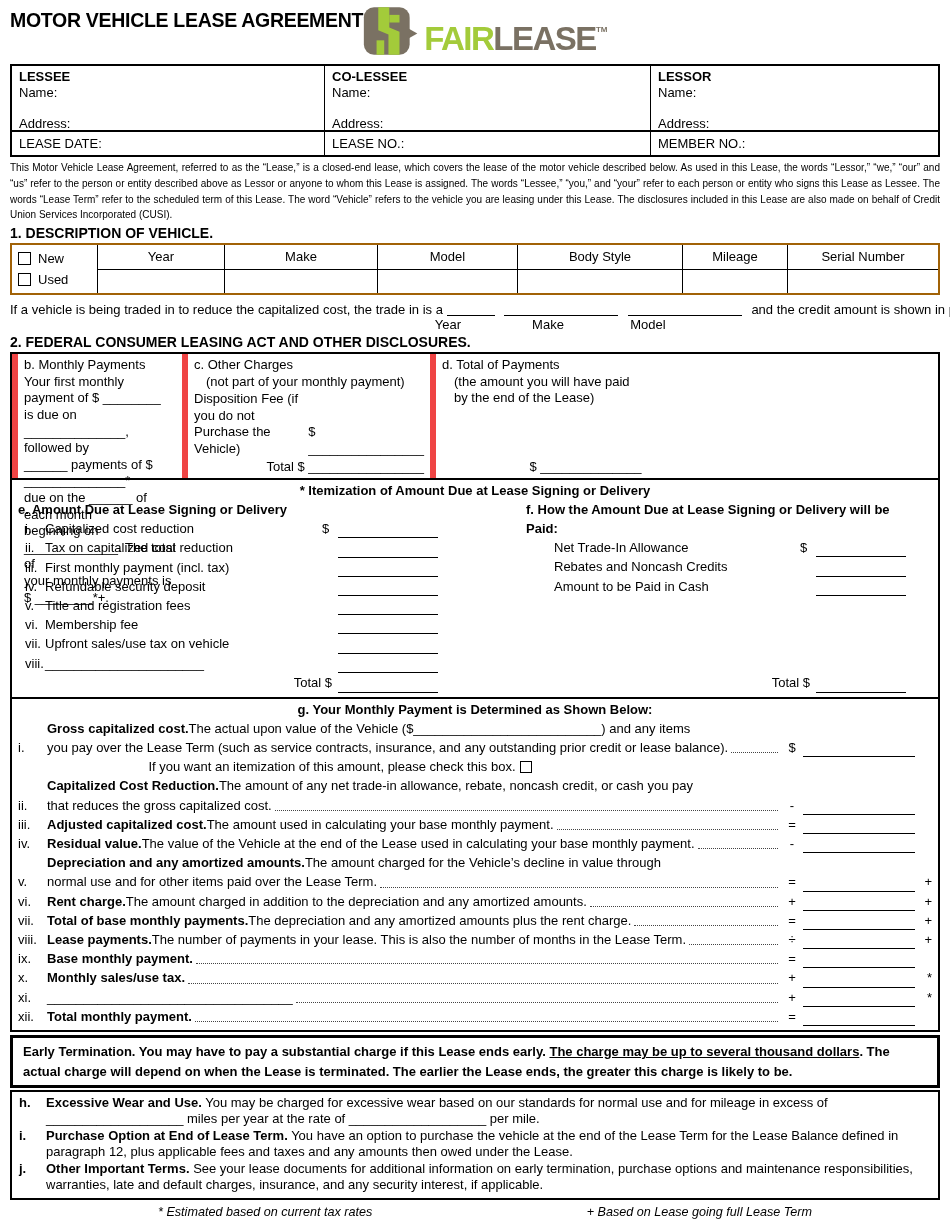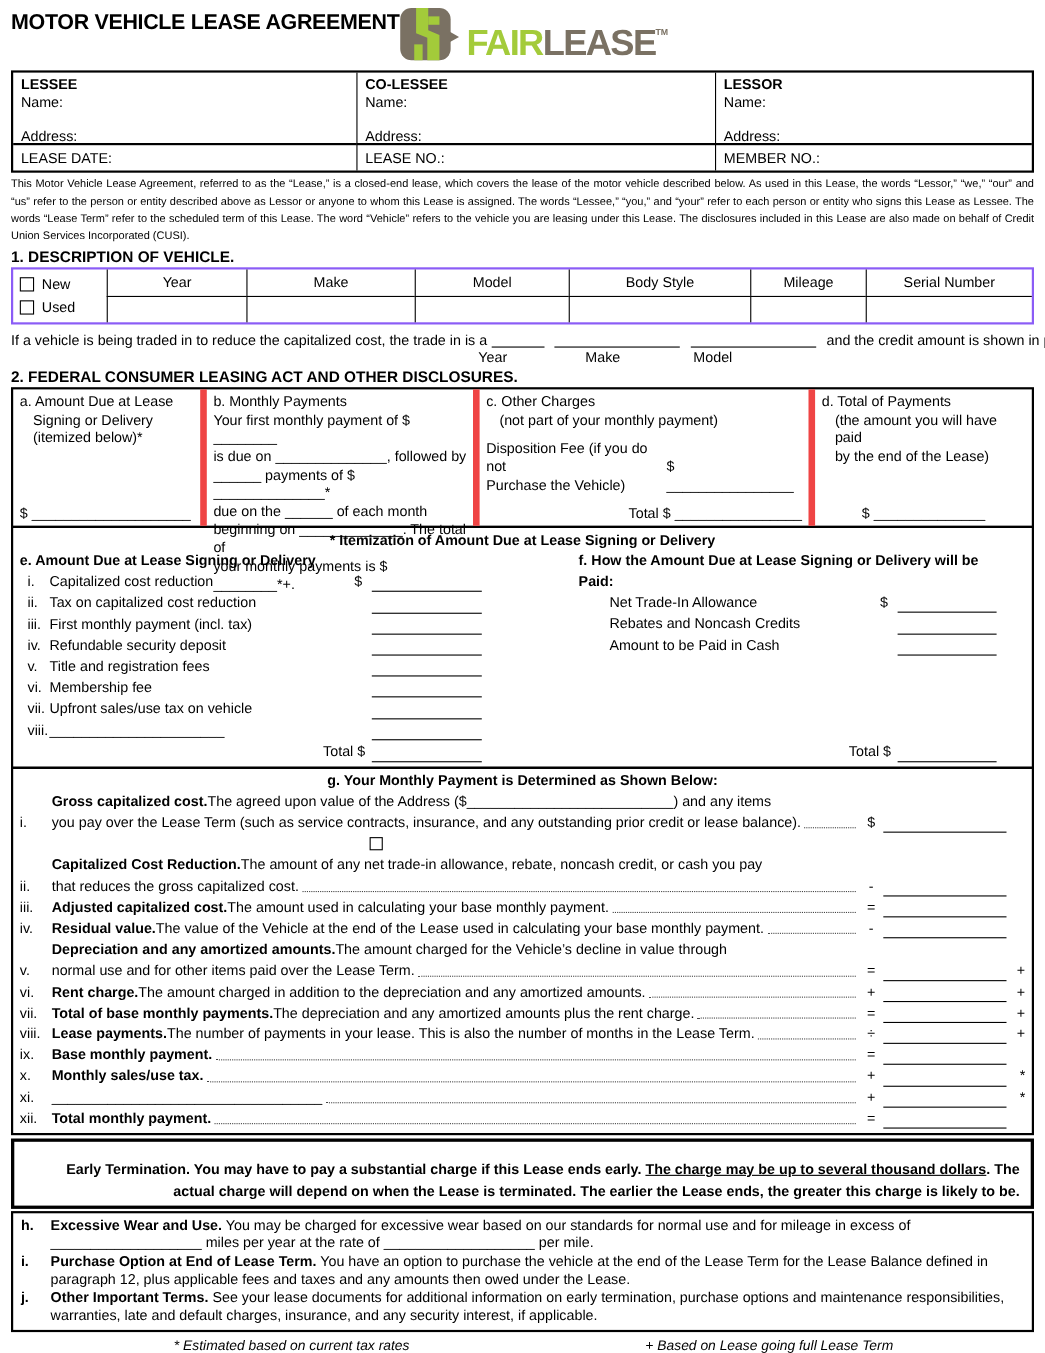--- a/index.html
+++ b/index.html
@@ -28,21 +28,21 @@
   .p-name { margin-top:1px; }
   .p-addr { margin-top:16px; }
   .pfoot { border-left:1px solid #000; border-top:2px solid #000; padding:4px 7px; font-weight:normal; height:25px; }
   .pfoot.first { border-left:none; }
 
   .intro { margin-top:3px; line-height:15.8px; font-size:10px; text-align:justify; }
 
   .sec-h { font-weight:bold; font-size:14px; margin-top:2px; }
 
   
-  .vtable { display:grid; grid-template-columns:85px 127px 153px 140px 165px 105px 1fr; border:2px solid #8b5cf6; margin-top:2px; }
+  .vtable { display:grid; grid-template-columns:85px 127px 153px 140px 165px 105px 1fr; border:2px solid #a16207; margin-top:2px; }
   .v-cb { grid-row:1 / 3; display:flex; flex-direction:column; justify-content:space-around; padding:3px 6px; }
   .v-cb-line { display:flex; align-items:center; }
   .cb { width:13px; height:13px; border:1.5px solid #000; display:inline-block; margin-right:7px; flex:none; background:#fff; }
   .v-head { border-left:1px solid #000; text-align:center; padding:4px 2px; height:24px; }
   .v-data { border-left:1px solid #000; border-top:1px solid #000; height:24px; }
 
   .tradein { margin-top:7px; white-space:nowrap; }
   .blank { display:inline-block; border-bottom:1px solid #000; height:14px; vertical-align:-2px; }
   .tradein-labels { display:flex; padding-left:388px; }
   .tl { width:100px; text-align:center; }
@@ -81,21 +81,21 @@
   .g-line { display:flex; align-items:flex-end; line-height:19.2px; white-space:nowrap; }
   .g-leader { flex:1; border-bottom:1.5px dotted #444; margin:0 3px 4px 3px; min-width:10px; }
   .g-op { width:22px; flex:none; text-align:center; line-height:19.2px; }
   .g-blank { width:112px; flex:none; border-bottom:1px solid #000; height:15px; }
   .g-far { width:17px; flex:none; text-align:right; line-height:19.2px; }
   .g-term { font-weight:bold; }
   .g-note { line-height:19.2px; text-align:center; margin-right:270px; }
   .cb-sm { width:12px; height:12px; border:1.5px solid #000; display:inline-block; vertical-align:-2px; margin-left:4px; background:#fff; }
 
   
-  .early { border:3px solid #000; margin-top:3px; padding:15px 10px 4px 10px; font-weight:bold; text-align:right; line-height:19.5px; }
+  .early { border:3px solid #000; margin-top:3px; padding:4px 10px 4px 10px; font-weight:bold; text-align:left; line-height:19.5px; }
   .u { text-decoration:underline; }
 
   
   .tbox { border:2px solid #000; margin-top:2px; padding:3px 7px 4px 7px; }
   .t-row { display:flex; line-height:16.4px; }
   .t-num { width:27px; flex:none; font-weight:bold; }
   .t-body { flex:1; }
   .t-term { font-weight:bold; }
 
   .footnotes { display:flex; font-style:italic; font-size:12.6px; margin-top:5px; }
@@ -181,26 +181,20 @@
     <span style="margin-left:6px">and the credit amount is shown in paragraph</span>
   </div>
   <div class="tradein-labels">
     <span class="tl">Year</span>
     <span class="tl">Make</span>
     <span class="tl">Model</span>
   </div>
 
   <div class="sec-h">2.  FEDERAL CONSUMER LEASING ACT AND OTHER DISCLOSURES.</div>
   <div class="ftable">
-    <div class="fcell first">
-      <div>a.  Amount Due at Lease</div>
-      <div class="ind">Signing or Delivery</div>
-      <div class="ind">(itemized below)*</div>
-      <div class="push">$ ____________________</div>
-    </div>
     <div class="fcell">
       <div>b.  Monthly Payments</div>
       <div>Your first monthly payment of $ ________</div>
       <div>is due on ______________, followed by</div>
       <div>______ payments of $ ______________*</div>
       <div>due on the ______ of each month</div>
       <div>beginning on _____________. The total of</div>
       <div>your monthly payments is $ ________*+.</div>
     </div>
     <div class="fcell">
@@ -311,32 +305,32 @@
   </div>
 
   <div class="box">
     <div class="c-head">g.  Your Monthly Payment is Determined as Shown Below:</div>
     <div id="g-rows">
         <div class="g-row">
           <span class="g-num">i.</span>
           <div class="g-body">
             <div class="g-line">
               <span class="g-term">Gross capitalized cost.</span>
-              <span> The agreed upon value of the Address ($__________________________) and any items</span>
+              <span> The actual upon value of the Vehicle ($__________________________) and any items</span>
             </div>
             <div class="g-line">
               <span>you pay over the Lease Term (such as service contracts, insurance, and any outstanding prior credit or lease balance). </span>
               <span class="g-leader"></span>
             </div>
           </div>
           <span class="g-op">$</span>
           <span class="g-blank"></span>
           <span class="g-far"></span>
         </div>
-        <div class="g-note"><span class="cb-sm"></span></div>
+        <div class="g-note"><span>If you want an itemization of this amount, please check this box.</span><span class="cb-sm"></span></div>
         <div class="g-row">
           <span class="g-num">ii.</span>
           <div class="g-body">
             <div class="g-line">
               <span class="g-term">Capitalized Cost Reduction.</span>
               <span> The amount of any net trade-in allowance, rebate, noncash credit, or cash you pay</span>
             </div>
             <div class="g-line">
               <span>that reduces the gross capitalized cost. </span>
               <span class="g-leader"></span>

